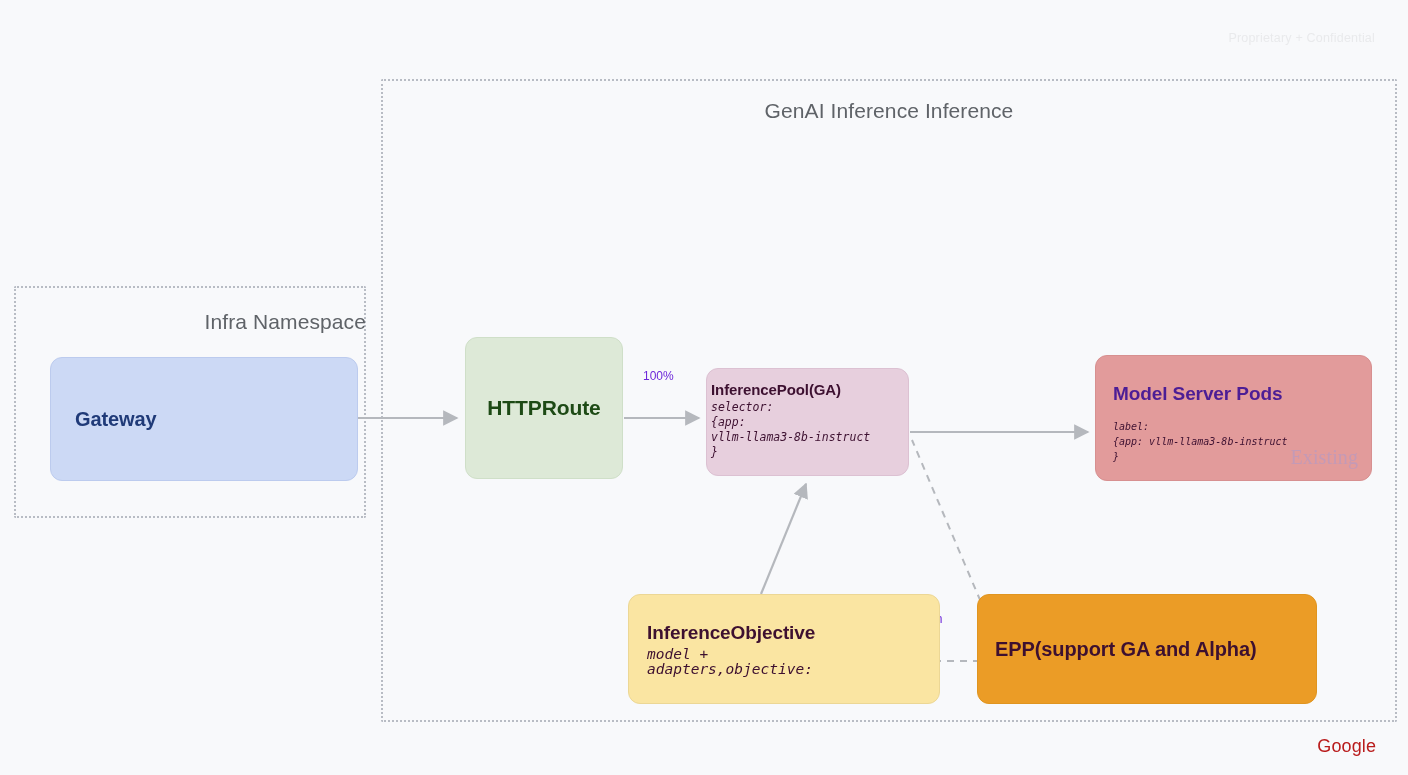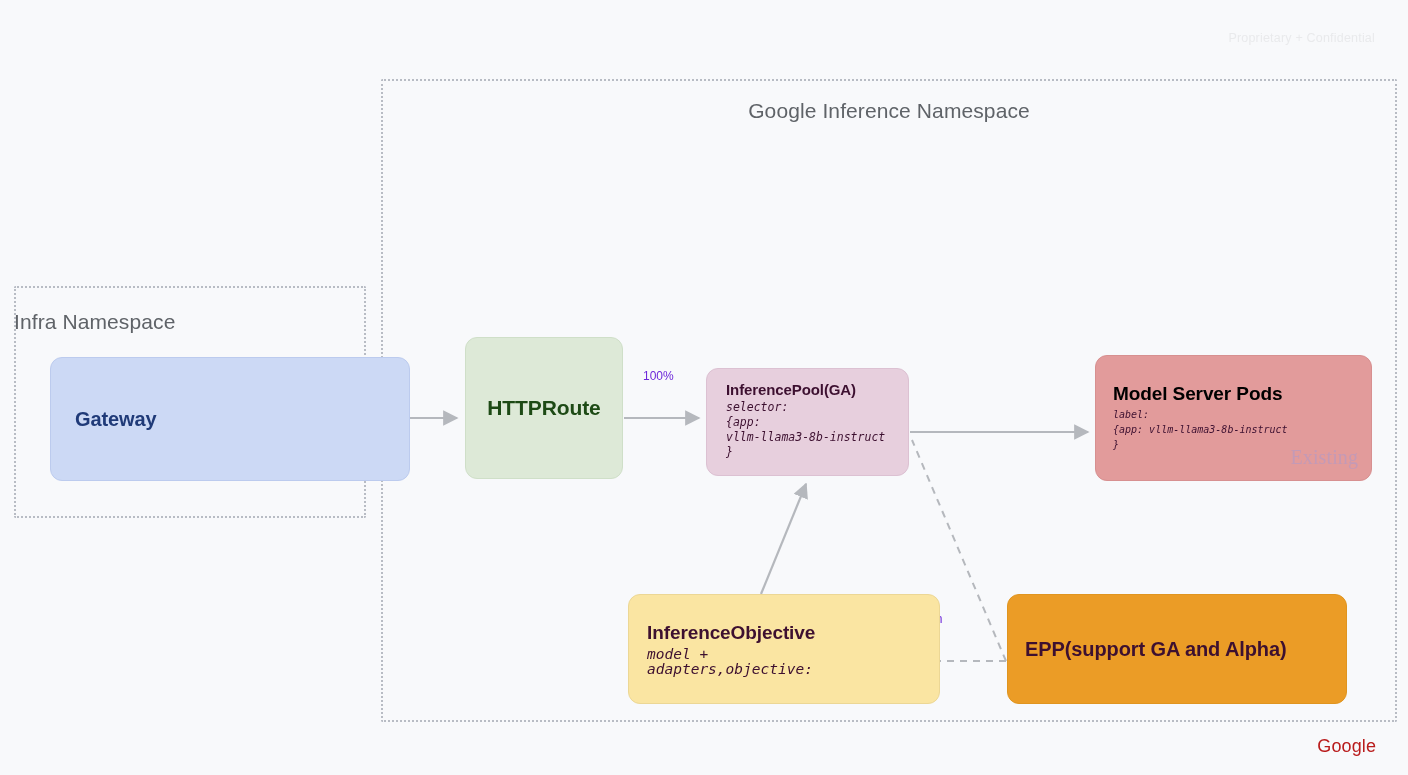--- a/index.html
+++ b/index.html
@@ -71,21 +71,21 @@
   #ns-infra {
     left: 14px;
     top: 286px;
     width: 352px;
     height: 232px;
   }
   #ns-infra-title {
     left: 14px;
     top: 310px;
     width: 352px;
-    text-align: left;
+    text-align: right;
   }
 
   
   .node {
     position: absolute;
     border-radius: 12px;
     box-sizing: border-box;
     display: flex;
     flex-direction: column;
     justify-content: center;
@@ -99,21 +99,21 @@
     font-size: 12.5px;
     line-height: 16.5px;
     white-space: pre-line;
     font-style: italic;
   }
 
   
   #node-gateway {
     left: 50px;
     top: 357px;
-    width: 360px;
+    width: 308px;
     height: 124px;
     background: #ccd9f5;
     border: 1px solid #bccbee;
     padding: 0 24px;
   }
   #node-gateway .title {
     font-size: 20px;
     color: #1f3a78;
   }
 
@@ -134,21 +134,21 @@
   }
 
   
   #node-inferencepool {
     left: 706px;
     top: 368px;
     width: 203px;
     height: 108px;
     background: #e7cfdd;
     border: 1px solid #dcc1d2;
-    padding: 0 19px;
+    padding: 0 4px;
     justify-content: flex-start;
     padding-top: 12px;
   }
   #node-inferencepool .title {
     font-size: 15px;
     color: #3d1030;
     margin-bottom: 2px;
   }
   #node-inferencepool .sub {
     color: #3d1030;
@@ -164,22 +164,22 @@
     height: 126px;
     background: #e29b9b;
     border: 1px solid #d79090;
     padding: 0 17px;
     justify-content: flex-start;
     padding-top: 27px;
     overflow: hidden;
   }
   #node-modelserver .title {
     font-size: 19px;
-    color: #000000;
-    margin-bottom: 2px;
+    color: #4c1d95;
+    margin-bottom: 14px;
   }
   #node-modelserver .sub {
     color: #3d1030;
     font-size: 10px;
     line-height: 15px;
   }
   #node-modelserver .overlay-label {
     position: absolute;
     right: 13px;
     bottom: 11px;
@@ -206,21 +206,21 @@
     margin-bottom: 3px;
   }
   #node-inferenceobjective .sub {
     color: #3d1030;
     font-size: 14.5px;
     line-height: 15px;
   }
 
   
   #node-epp {
-    left: 1007px;
+    left: 977px;
     top: 594px;
     width: 340px;
     height: 110px;
     background: #eb9c26;
     border: 1px solid #e09520;
     padding: 0 17px;
     justify-content: center;
   }
   #node-epp .title {
     font-size: 20px;
@@ -248,21 +248,21 @@
 </style>
 </head>
 <body>
 
 <div id="canvas">
 
   <div class="watermark-top">Proprietary + Confidential</div>
   <div class="watermark-bottom">Google</div>
 
   <div class="namespace" id="ns-genai"></div>
-  <div class="namespace-title" id="ns-genai-title">Google Inference Namespace</div>
+  <div class="namespace-title" id="ns-genai-title">GenAI Inference Inference</div>
 
   <div class="namespace" id="ns-infra"></div>
   <div class="namespace-title" id="ns-infra-title">Infra Namespace</div>
 
   <svg id="connectors" viewBox="0 0 1408 775" xmlns="http://www.w3.org/2000/svg">
     <defs>
       <marker id="arrow" viewBox="0 0 10 10" refX="9" refY="5" markerWidth="7" markerHeight="7" orient="auto-start-reverse">
         <path d="M 0 0 L 10 5 L 0 10 z" fill="#b5b8bd"></path>
       </marker>
     </defs>

